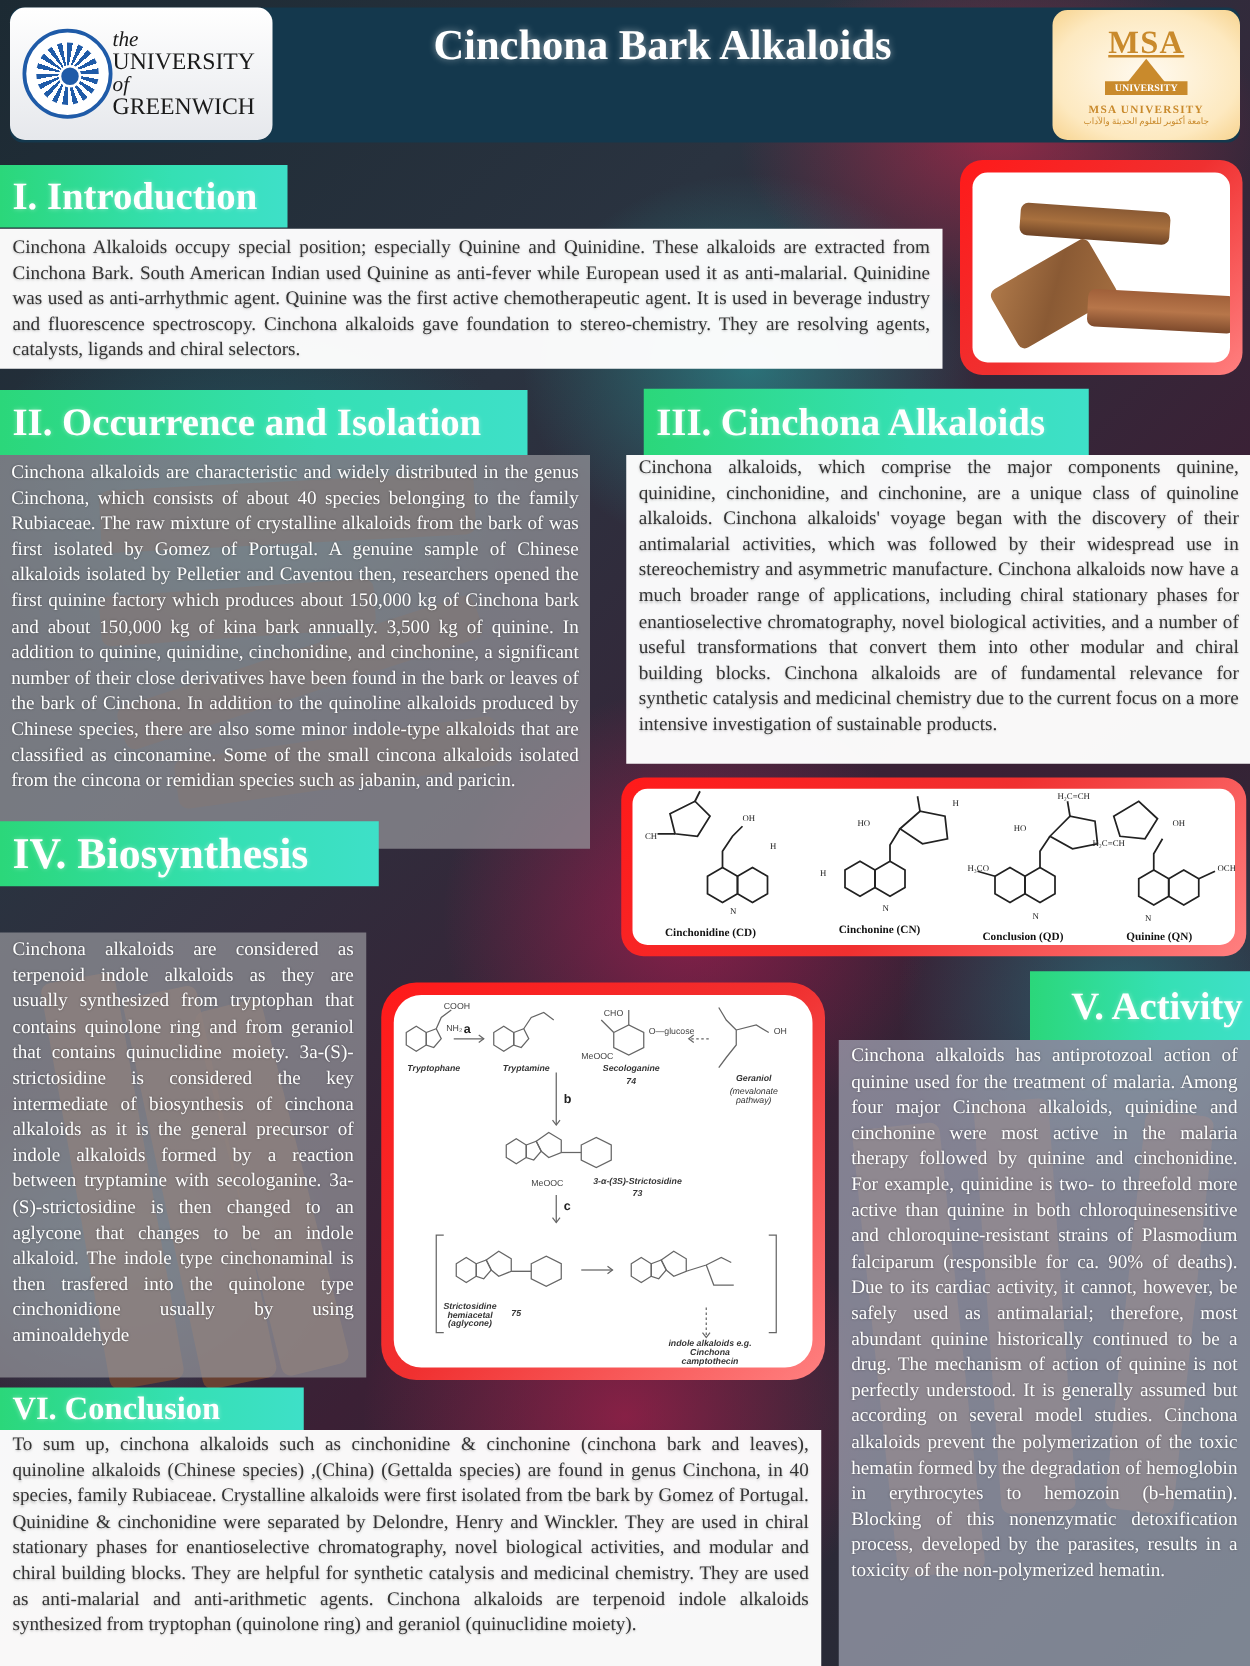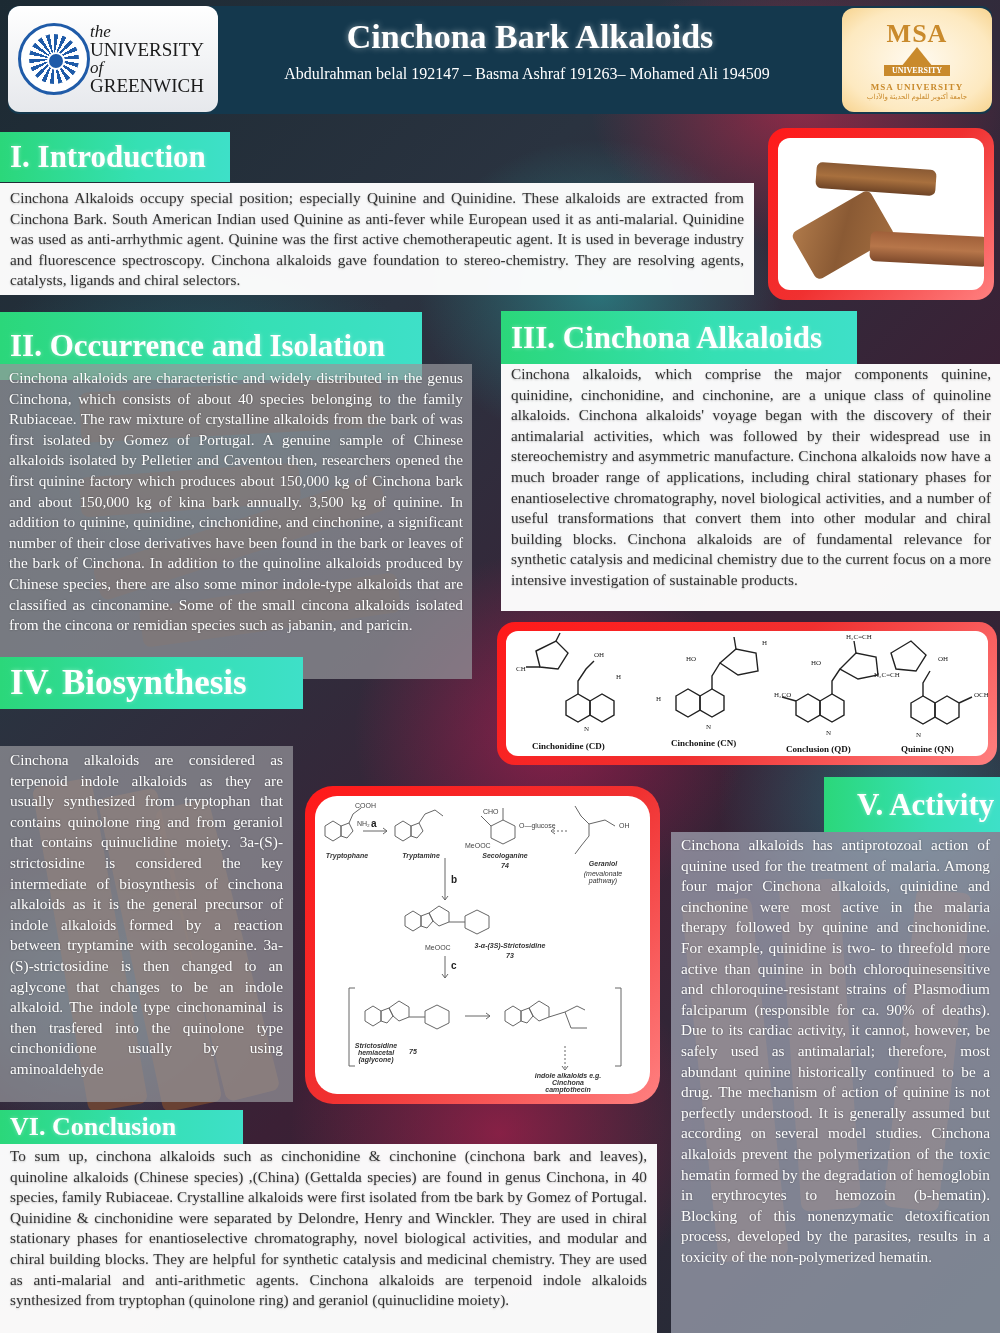--- a/index.html
+++ b/index.html
@@ -49,21 +49,21 @@
   }
   .uni-text .it { font-style: italic; font-size: 17px; }
 
   .logo-right {
     position: absolute; left: 842px; top: 8px; width: 150px; height: 104px;
     background: radial-gradient(ellipse at center, #fffaf0 0%, #fde9c0 70%, #f7d38e 100%);
     border-radius: 12px;
     display: flex; flex-direction: column; align-items: center; justify-content: center;
     color: #c98a2c;
   }
-  .msa-big { font-family: "Liberation Serif", serif; font-size: 26px; font-weight: bold; letter-spacing: 1px; }
+  .msa-big { font-family: "Liberation Serif", serif; font-size: 26px; font-weight: bold; letter-spacing: 1px; text-decoration: underline; }
   .msa-tri { width: 0; height: 0; border-left: 16px solid transparent; border-right: 16px solid transparent; border-bottom: 20px solid #c98a2c; margin-top: -2px; }
   .msa-band { background: #c98a2c; color: #fff; font-size: 8px; font-weight: bold; padding: 1px 8px; margin-top: -2px; }
   .msa-small { font-size: 9px; font-weight: bold; letter-spacing: 1px; margin-top: 6px; }
   .msa-ar { font-size: 7px; margin-top: 1px; }
 
   .title {
     position: absolute; left: 230px; top: 18px; width: 600px; text-align: center;
     color: #ffffff; font-size: 34px; font-weight: bold;
     text-shadow: 0 0 6px rgba(255,255,255,0.5);
   }
@@ -124,21 +124,20 @@
   <div class="uni-text">
     <div class="it">the</div>
     <div>UNIVERSITY</div>
     <div class="it">of</div>
     <div>GREENWICH</div>
   </div>
 </div>
 
 <div class="title">Cinchona Bark Alkaloids</div>
 <div class="authors">
-  <div>Abdulrahman belal 192147 – Basma Ashraf 191263– Mohamed Ali 194509</div>
 </div>
 
 <div class="logo-right">
   <div class="msa-big">MSA</div>
   <div class="msa-tri"></div>
   <div class="msa-band">UNIVERSITY</div>
   <div class="msa-small">MSA UNIVERSITY</div>
   <div class="msa-ar">جامعة أكتوبر للعلوم الحديثة والآداب</div>
 </div>
 
@@ -150,24 +149,24 @@
     <div class="bark" style="left:38px; top:28px; width:120px; height:26px; background:linear-gradient(180deg,#8a5a34,#a8703e,#6e4426); transform:rotate(4deg);"></div>
     <div class="bark" style="left:20px; top:70px; width:90px; height:54px; background:linear-gradient(135deg,#b07a4a,#8a5a34,#a36d3f); transform:rotate(-30deg);"></div>
     <div class="bark" style="left:92px; top:96px; width:118px; height:30px; background:linear-gradient(180deg,#a0603a,#b7764a,#7e4a2c); transform:rotate(3deg);"></div>
   </div>
 </div>
 
 <div class="bg-bark" style="left:80px; top:385px; width:300px; height:50px; transform:rotate(-3deg);"></div>
 <div class="bg-bark" style="left:80px; top:470px; width:220px; height:40px; transform:rotate(-4deg);"></div>
 <div class="bg-bark" style="left:90px; top:520px; width:300px; height:36px; transform:rotate(-18deg);"></div>
 <div class="bg-bark" style="left:140px; top:590px; width:260px; height:40px; transform:rotate(-8deg);"></div>
-<div class="sec-head" style="left:0; top:312px; width:422px; height:68px; font-size:31px;">II. Occurrence and Isolation</div>
+<div class="sec-head" style="left:0; top:312px; width:422px; height:52px; font-size:31px;">II. Occurrence and Isolation</div>
 <div class="box-grey" style="left:0; top:364px; width:472px; height:315px; padding:4px 9px;">Cinchona alkaloids are characteristic and widely distributed in the genus Cinchona, which consists of about 40 species belonging to the family Rubiaceae. The raw mixture of crystalline alkaloids from the bark of was first isolated by Gomez of Portugal. A genuine sample of Chinese alkaloids isolated by Pelletier and Caventou then, researchers opened the first quinine factory which produces about 150,000 kg of Cinchona bark and about 150,000 kg of kina bark annually. 3,500 kg of quinine. In addition to quinine, quinidine, cinchonidine, and cinchonine, a significant number of their close derivatives have been found in the bark or leaves of the bark of Cinchona. In addition to the quinoline alkaloids produced by Chinese species, there are also some minor indole-type alkaloids that are classified as cinconamine. Some of the small cincona alkaloids isolated from the cincona or remidian species such as jabanin, and paricin.</div>
 
-<div class="sec-head" style="left:501px; top:311px; width:356px; height:53px; font-size:31px;">III. Cinchona Alkaloids</div>
+<div class="sec-head" style="left:515px; top:311px; width:356px; height:53px; font-size:31px;">III. Cinchona Alkaloids</div>
 <div class="box-white" style="left:501px; top:364px; width:499px; height:247px; padding:0 9px 0 10px;">Cinchona alkaloids, which comprise the major components quinine, quinidine, cinchonidine, and cinchonine, are a unique class of quinoline alkaloids. Cinchona alkaloids' voyage began with the discovery of their antimalarial activities, which was followed by their widespread use in stereochemistry and asymmetric manufacture. Cinchona alkaloids now have a much broader range of applications, including chiral stationary phases for enantioselective chromatography, novel biological activities, and a number of useful transformations that convert them into other modular and chiral building blocks. Cinchona alkaloids are of fundamental relevance for synthetic catalysis and medicinal chemistry due to the current focus on a more intensive investigation of sustainable products.</div>
 
 <div class="frame" style="left:497px; top:622px; width:500px; height:143px; padding:9px;">
   <div class="frame-inner">
     <svg width="482" height="125" viewBox="0 0 482 125">
       <g fill="none" stroke="#222" stroke-width="1.4">
 
         <polygon points="60,70 72,63 84,70 84,84 72,91 60,84"></polygon>
         <polygon points="84,70 96,63 108,70 108,84 96,91 84,84"></polygon>
         <polyline points="72,63 72,50 80,38 88,30"></polyline>

